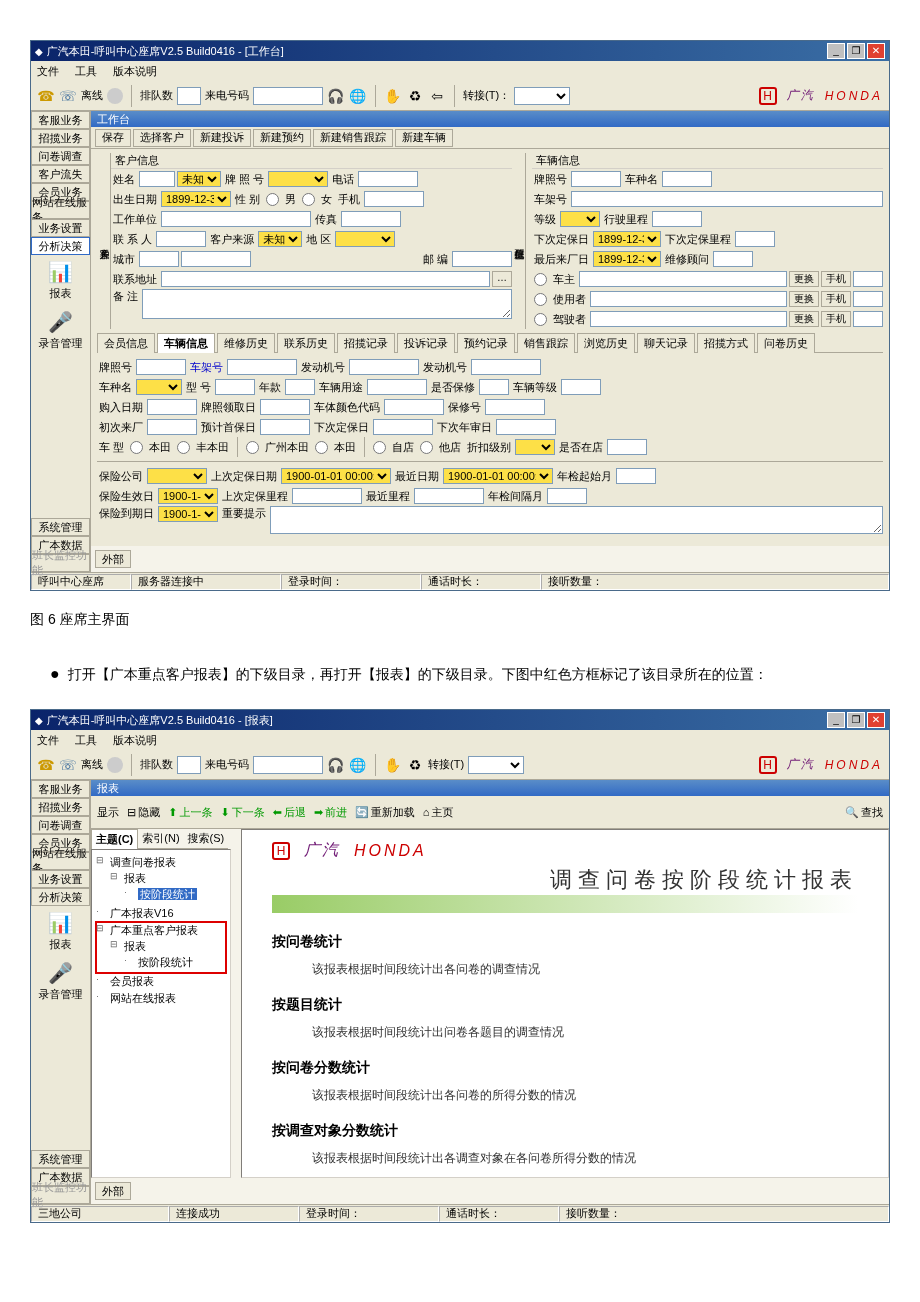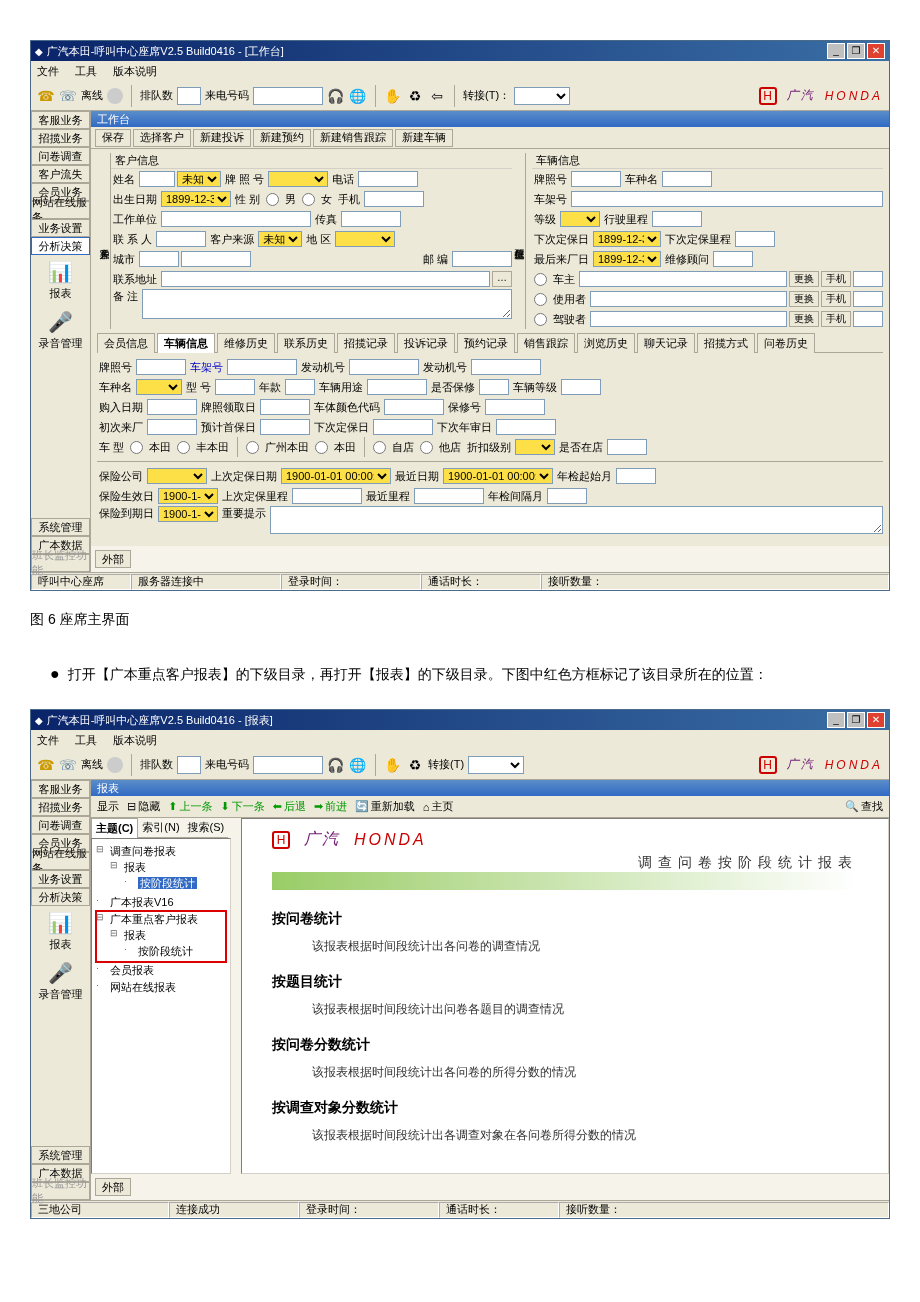--- a/index.html
+++ b/index.html
@@ -62,25 +62,25 @@
 .tree-tabs .tt { padding: 2px 4px; border-bottom: 1px solid #aca899; }
 .tree-tabs .tt.act { border: 1px solid #aca899; border-bottom: none; background: #fff; font-weight: bold; }
 .tree { padding: 4px; }
 .tn { padding: 1px 0 1px 14px; white-space: nowrap; position: relative; }
 .tn::before { content: "⊟"; position: absolute; left: 0; font-size: 9px; color: #666; }
 .tn.leaf::before { content: "·"; }
 .tn .doc { color: #000; }
 .tn.sel .doc { background: #316ac5; color: #fff; padding: 0 2px; }
 .report-body { flex: 1; background: #fff; border: 1px inset #d4d0c8; padding: 10px 30px; overflow: auto; }
 .report-title-row { display: flex; align-items: center; gap: 10px; margin-bottom: 4px; }
-.report-big-title { font-family: KaiTi, serif; font-size: 14px; letter-spacing: 6px; color: #333; text-align: right; flex: 1; }
+.report-big-title { font-family: KaiTi, serif; font-size: 22px; letter-spacing: 6px; color: #333; text-align: right; flex: 1; }
 .green-bar { height: 18px; background: linear-gradient(to right, #9c6, #fff); margin-bottom: 20px; }
 .rpt-h2 { font-size: 14px; font-weight: bold; margin: 18px 0 10px; }
 .rpt-p { font-size: 12px; margin-left: 40px; color: #333; }
-.rpt-tool { height: 22px; display: flex; align-items: center; gap: 8px; padding: 10px 6px; background: #ece9d8; border-bottom: 1px solid #aca899; font-size: 11px; }
+.rpt-tool { height: 22px; display: flex; align-items: center; gap: 8px; padding: 16px 6px; background: #ece9d8; border-bottom: 1px solid #aca899; font-size: 11px; }
 .rpt-tool span { display: inline-flex; align-items: center; gap: 2px; }
 .divider-h { height: 1px; background: #aca899; }
 .side-toggles { width: 14px; background: #ece9d8; font-size: 10px; writing-mode: vertical-lr; text-align: center; padding: 4px 0; border-right: 1px solid #aca899; }
 
 .two-col { display: flex; gap: 6px; }
 .col-left { flex: 1.1; }
 .col-right { flex: 0.9; }
 </style>
 </head>
 <body>

